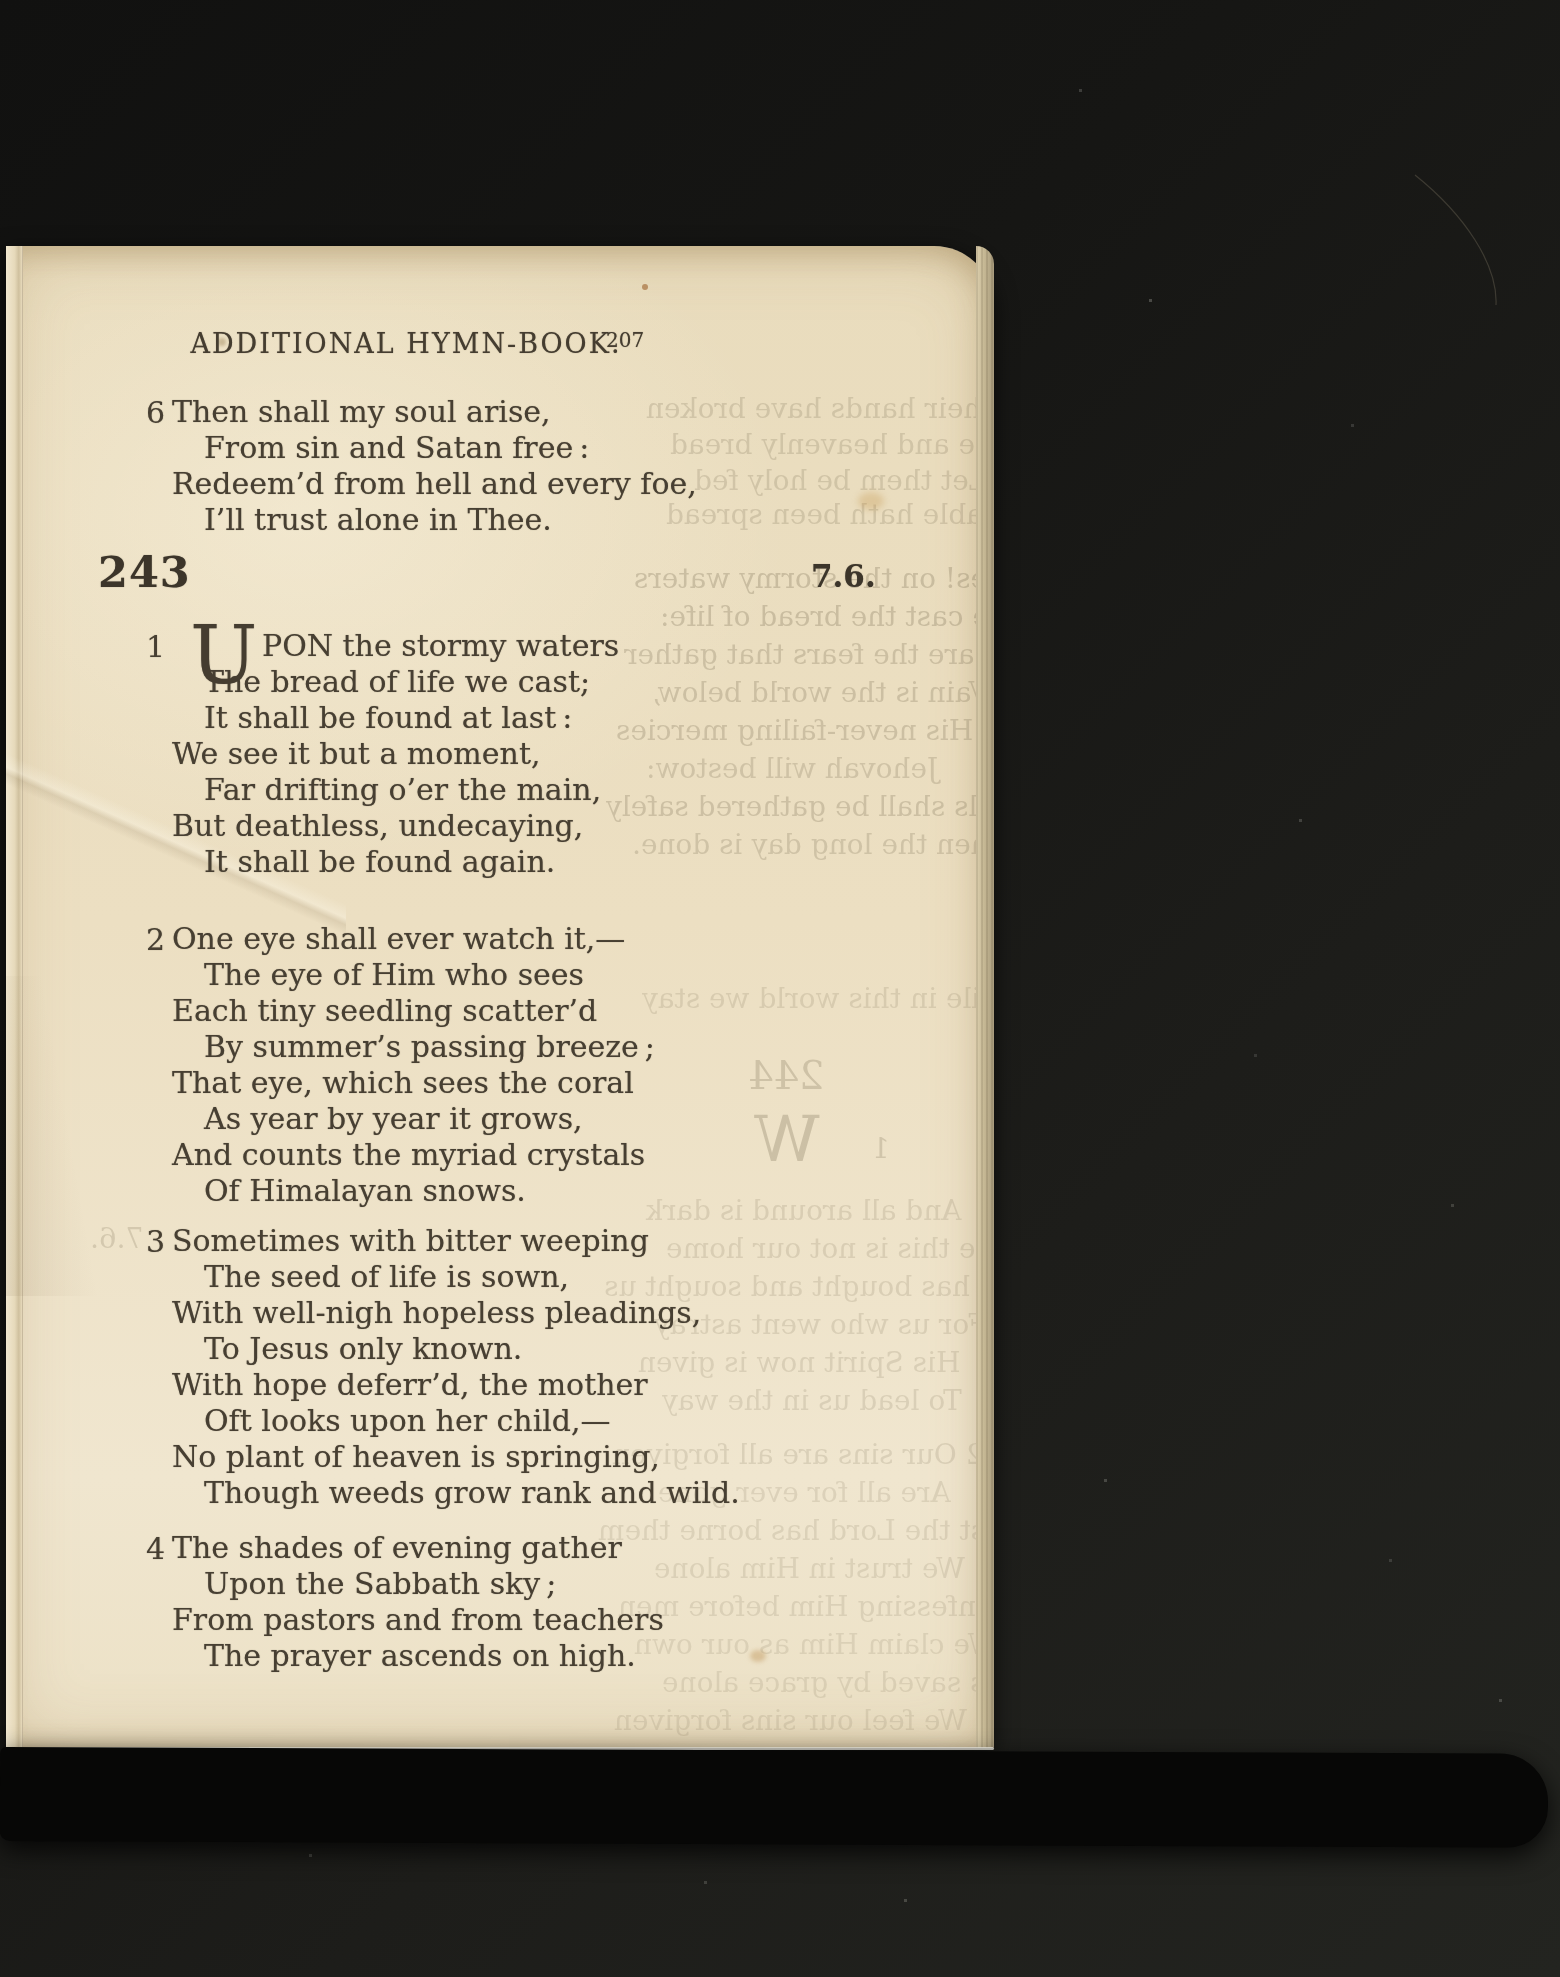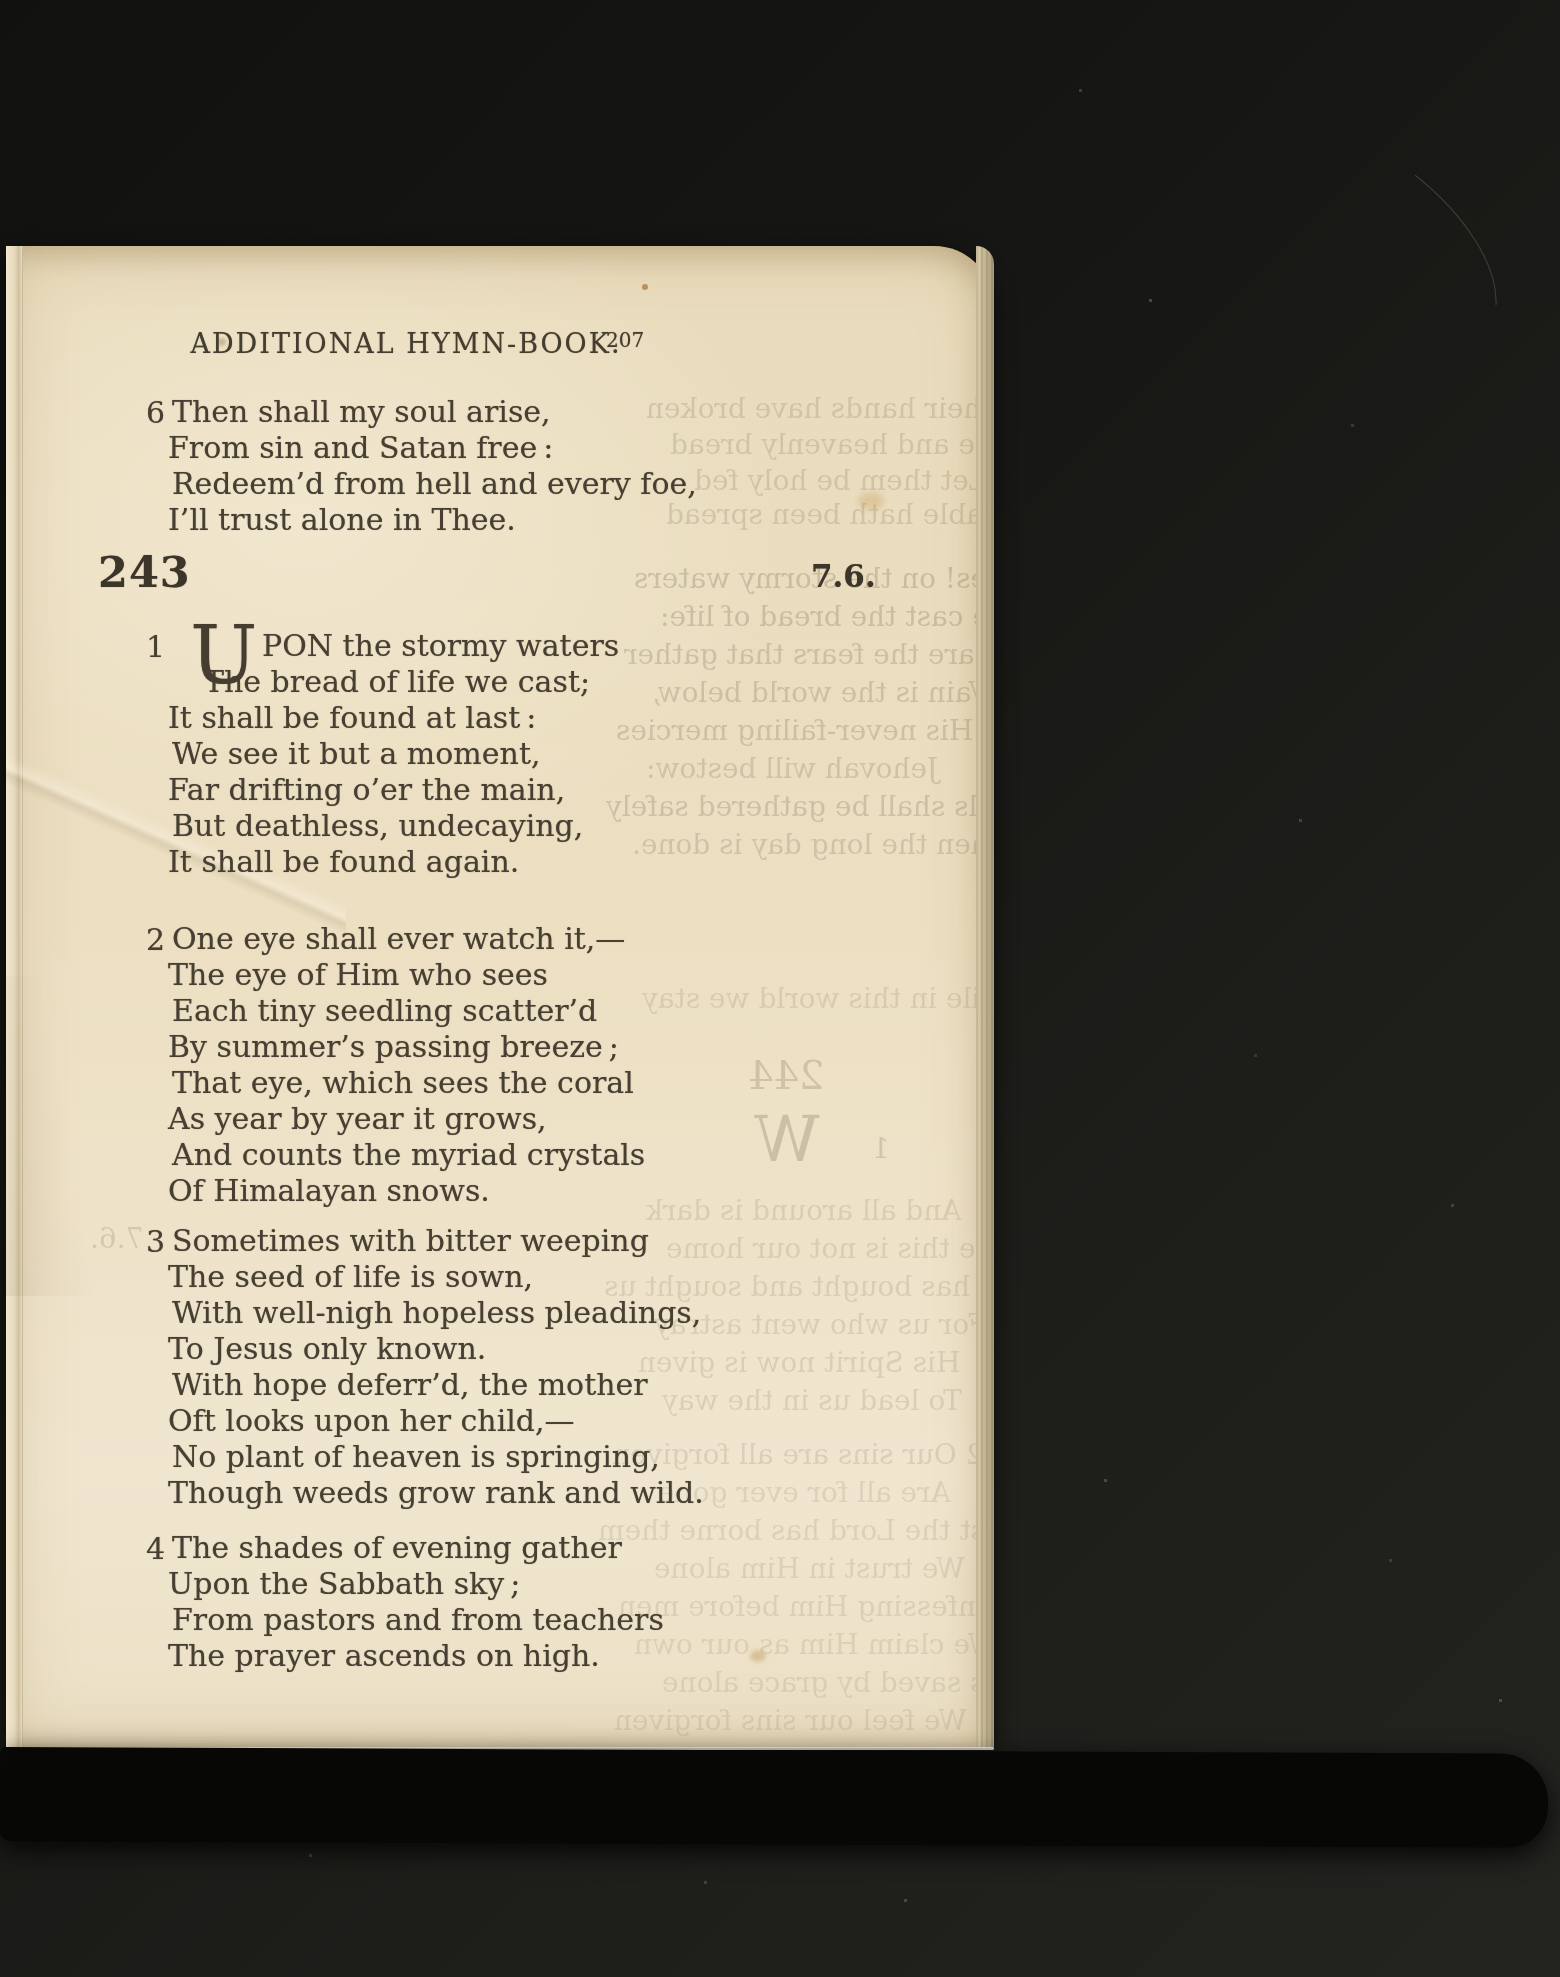--- a/index.html
+++ b/index.html
@@ -50,21 +50,21 @@
     box-shadow:0 8px 26px rgba(0,0,0,.8);}
   
   .ink{color:#473f32;text-shadow:0 0 1px rgba(71,63,50,.55);}
   .pg-header{position:absolute;top:82px;left:160px;width:480px;text-align:center;
     font-size:27px;letter-spacing:2px;color:#453d30;text-shadow:0 0 1px rgba(69,61,48,.6);white-space:nowrap;}
   .pg-num{position:absolute;top:82px;left:600px;font-size:20px;color:#453d30;
     text-shadow:0 0 1px rgba(69,61,48,.6);}
   .verse{position:absolute;left:134px;width:620px;font-size:30px;line-height:36px;}
   .verse .vnum{position:absolute;left:6px;top:1px;}
   .line{margin-left:32px;white-space:nowrap;}
-  .line.ind{margin-left:28px;}
+  .line.ind{margin-left:64px;}
   .line.cap1{margin-left:122px;}
   .line.cap2{margin-left:64px;}
   .dropcap{position:absolute;left:50px;top:-6px;font-size:80px;line-height:68px;color:#453d30;
     text-shadow:0 0 1px rgba(69,61,48,.6);}
   .hymn-row{position:absolute;left:0;top:304px;width:988px;height:48px;}
   .hymn-no{position:absolute;left:92px;top:0;font-size:43px;line-height:44px;font-weight:bold;
     letter-spacing:1px;color:#3c352a;text-shadow:0 0 1px rgba(60,53,42,.5);text-align:center;}
   .hymn-meter{position:absolute;left:805px;top:8px;font-size:31px;font-weight:bold;color:#3c352a;
     text-shadow:0 0 1px rgba(60,53,42,.5);}
   

